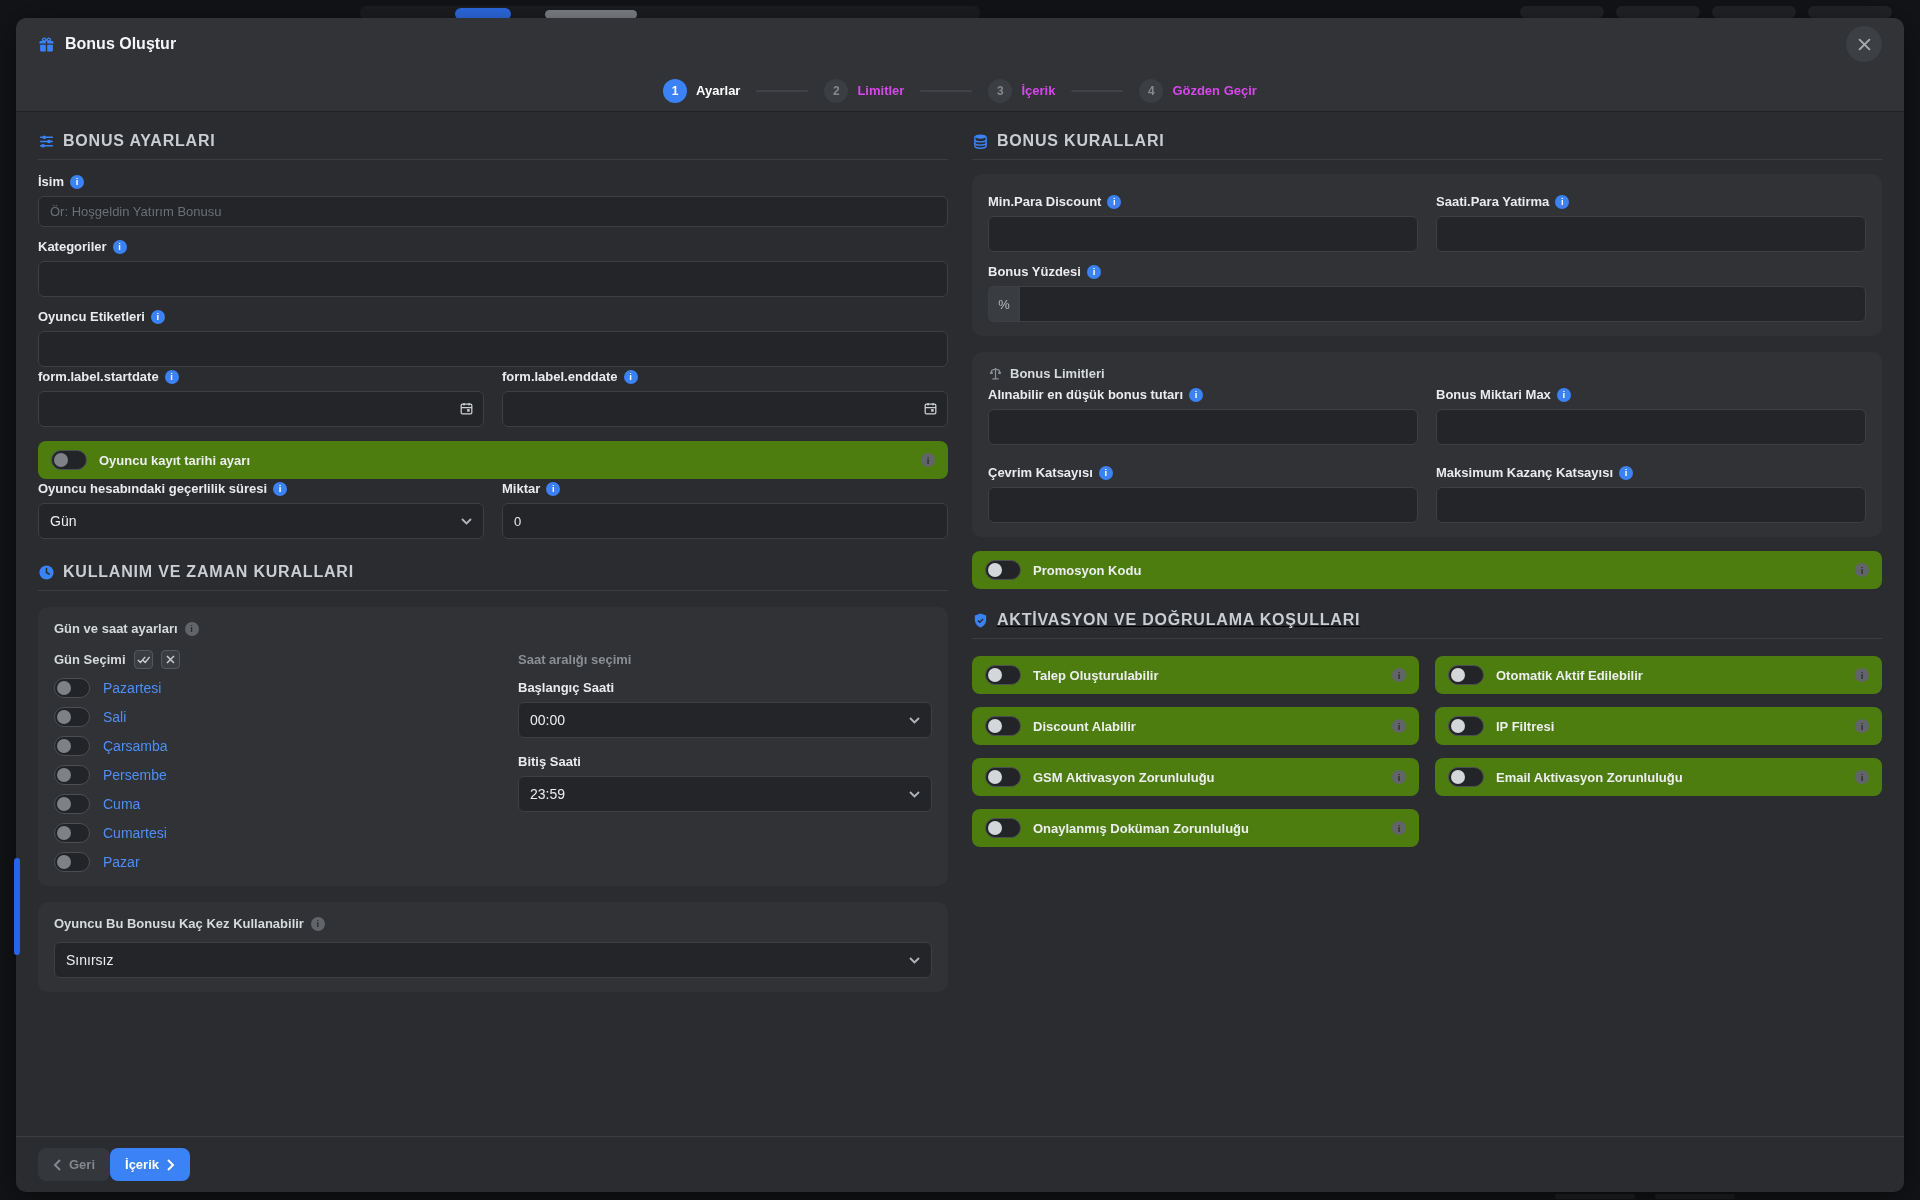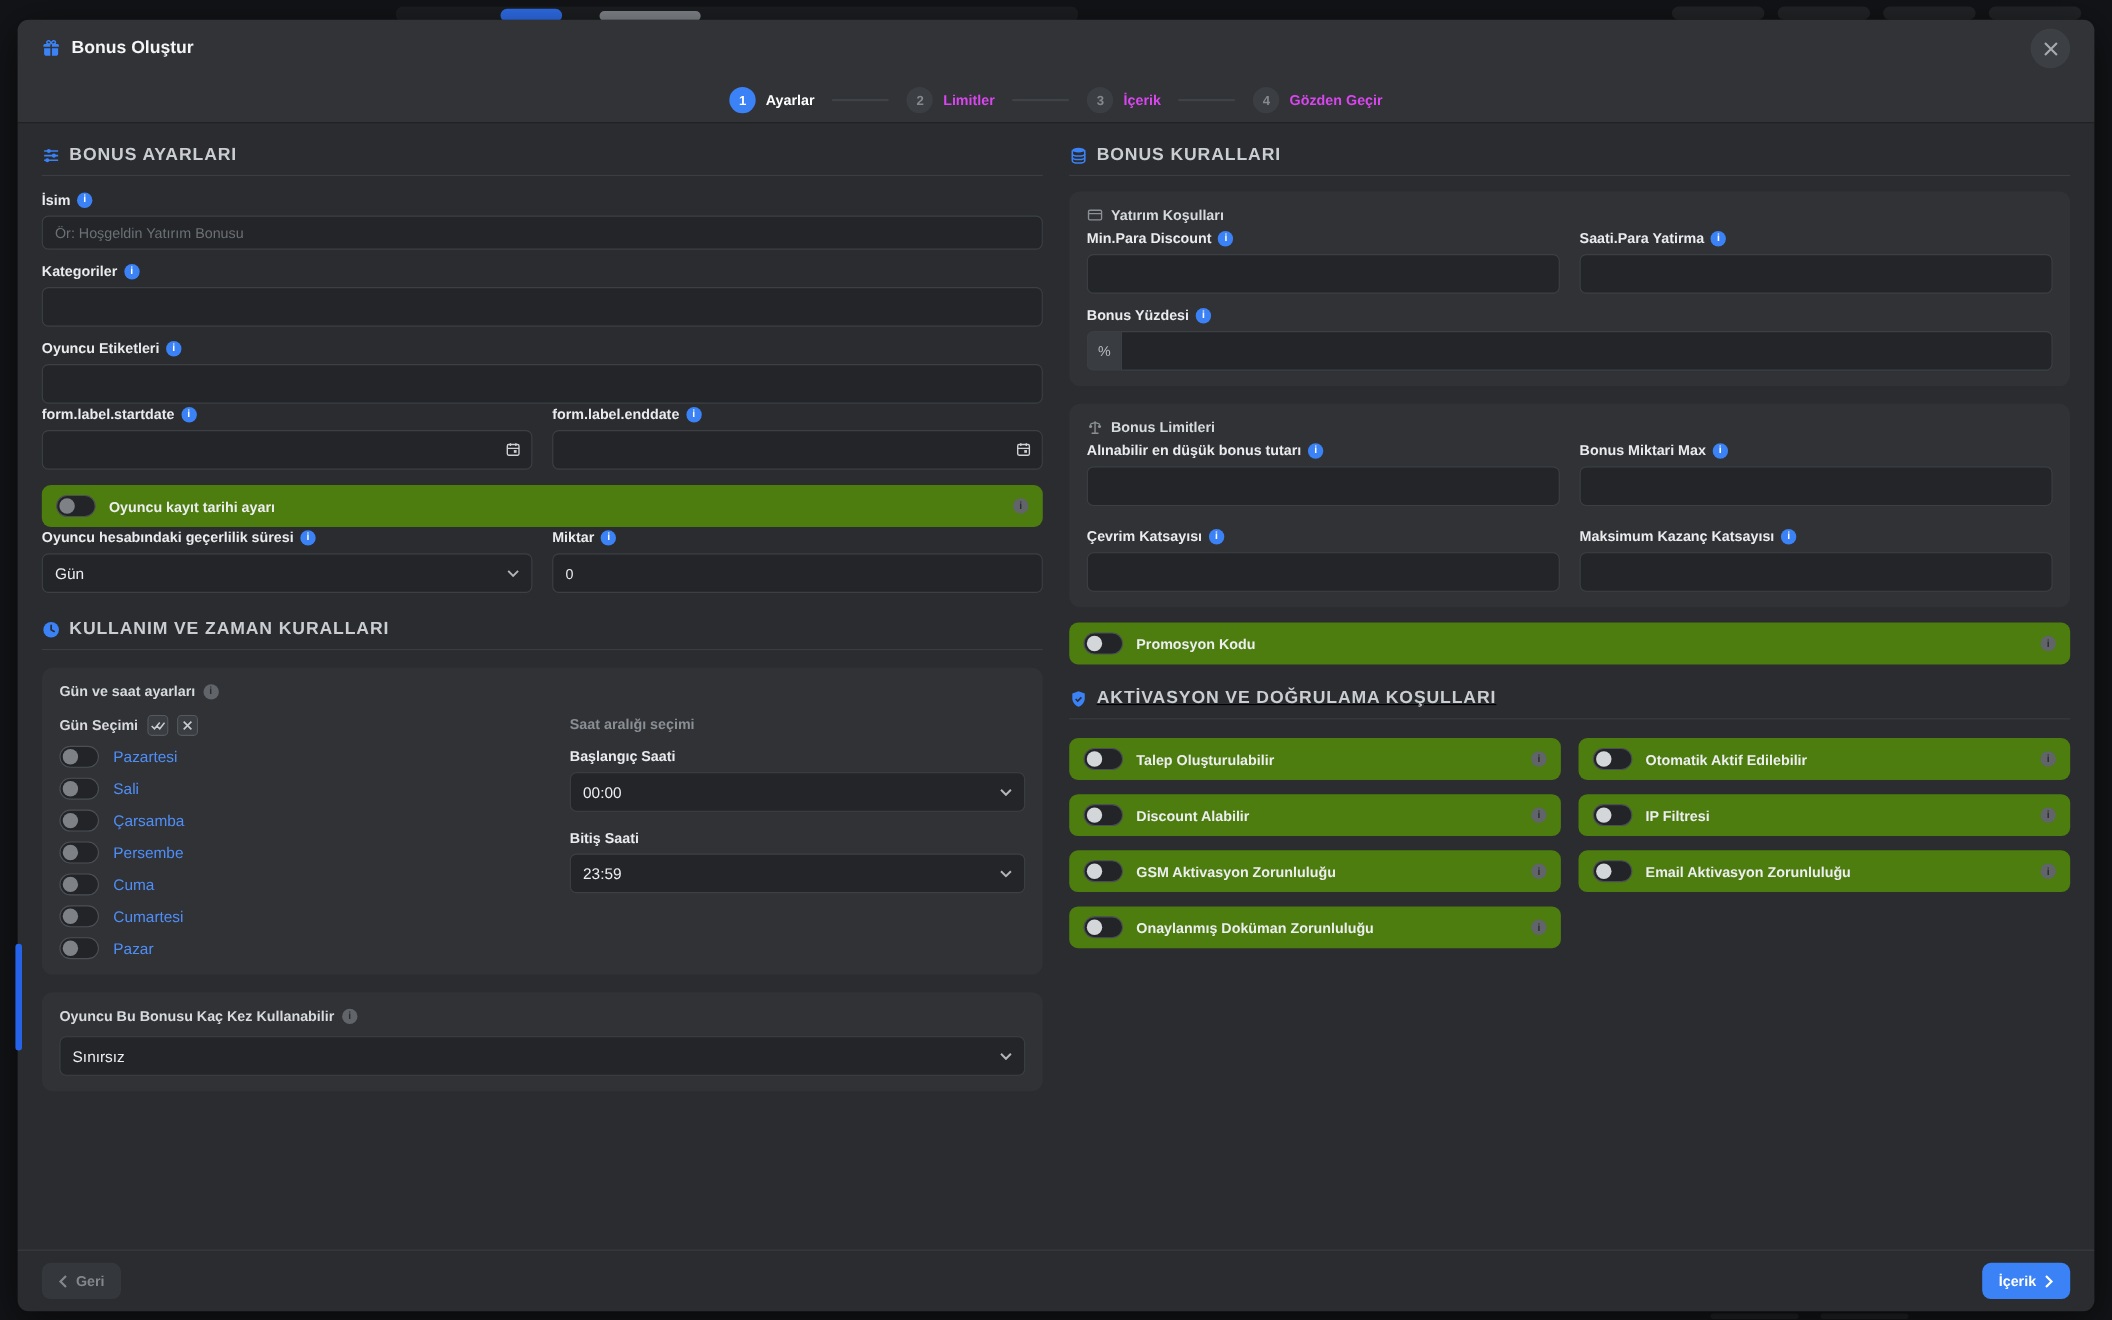--- a/index.html
+++ b/index.html
@@ -10,21 +10,21 @@
   .backdrop { position:absolute; inset:0; background:#131417; }
   .bg-frag { position:absolute; border-radius:6px; }
 
   
   .modal { position:absolute; left:16px; top:18px; width:1888px; height:1174px;
     background:#2a2c2f; border-radius:10px; display:flex; flex-direction:column;
     box-shadow:0 8px 40px rgba(0,0,0,.55); overflow:hidden; }
   .modal-top { background:#313336; border-radius:10px 10px 0 0; }
 
   .modal-header { height:52px; display:flex; align-items:center; padding:0 22px; }
-  .title-wrap { display:flex; align-items:flex-start; gap:10px; }
+  .title-wrap { display:flex; align-items:flex-end; gap:10px; }
   .modal-title { color:#f4f5f6; font-size:16px; font-weight:bold; }
   .icon16 { width:17px; height:17px; flex:none; }
   .close-btn { margin-left:auto; width:36px; height:36px; border-radius:50%;
     background:#3c3f43; color:#a7abb0; display:flex; align-items:center;
     justify-content:center; font-size:15px; cursor:pointer; }
 
   
   .stepper { height:42px; display:flex; align-items:center; justify-content:center;
     border-bottom:1px solid rgba(0,0,0,.35); }
   .step { display:flex; align-items:center; gap:9px; }
@@ -100,21 +100,21 @@
   .ig-prefix { width:32px; background:#393c41; border:1px solid #3c4044;
     border-right:none; border-radius:6px 0 0 6px; color:#b9bcbf; font-size:13px;
     display:flex; align-items:center; justify-content:center; }
   .input-group .tbox { border-radius:0 6px 6px 0; }
 
   .act-grid { display:grid; grid-template-columns:1fr 1fr; column-gap:16px; row-gap:0; }
   .act-grid .toggle-bar { margin-top:13px; }
 
   
   .modal-footer { height:56px; border-top:1px solid #3a3d41; display:flex;
-    align-items:center; justify-content:space-between; padding:4px 22px; margin-top:auto; }
+    align-items:center; justify-content:flex-start; padding:4px 22px; margin-top:auto; }
   .btn { display:flex; align-items:center; gap:8px; font-size:13px; font-weight:bold;
     border-radius:8px; padding:9px 15px; cursor:pointer; border:none; font-family:inherit; }
   .btn-back { background:#34373b; color:#84888d; }
   .btn-next { background:#3b82f6; color:#fff; }
 
   .left-blue-bar { position:absolute; left:14px; top:858px; width:6px; height:97px;
     background:#2563eb; border-radius:3px; z-index:5; }
 </style>
 </head>
 <body>
@@ -364,27 +364,20 @@
         <svg class="icon16" viewBox="0 0 24 24">
           <ellipse cx="12" cy="5" rx="8" ry="3" fill="#3b82f6"></ellipse>
           <path d="M4 5v4.5c0 1.66 3.58 3 8 3s8-1.34 8-3V5" fill="none" stroke="#3b82f6" stroke-width="2"></path>
           <path d="M4 9.5V14c0 1.66 3.58 3 8 3s8-1.34 8-3V9.5" fill="none" stroke="#3b82f6" stroke-width="2"></path>
           <path d="M4 14v4.5c0 1.66 3.58 3 8 3s8-1.34 8-3V14" fill="none" stroke="#3b82f6" stroke-width="2"></path>
         </svg>
         <span class="section-title">BONUS KURALLARI</span>
       </div>
 
       <div class="panel" style="margin-top:0;">
-        <div class="panel-title">
-          <svg width="15" height="15" viewBox="0 0 24 24">
-            <rect x="2.5" y="5" width="19" height="14" rx="2" fill="none" stroke="#8b9095" stroke-width="2"></rect>
-            <path d="M2.5 10h19" stroke="#8b9095" stroke-width="2"></path>
-          </svg>
-          <span>Yatırım Koşulları</span>
-        </div>
         <div class="two-col" style="margin-top:4px;">
           <div>
             <div class="f-label">
               <span>Min.Para Discount</span>
               <span class="info"></span>
             </div>
             <input class="tbox" style="">
           </div>
           <div>
             <div class="f-label">

